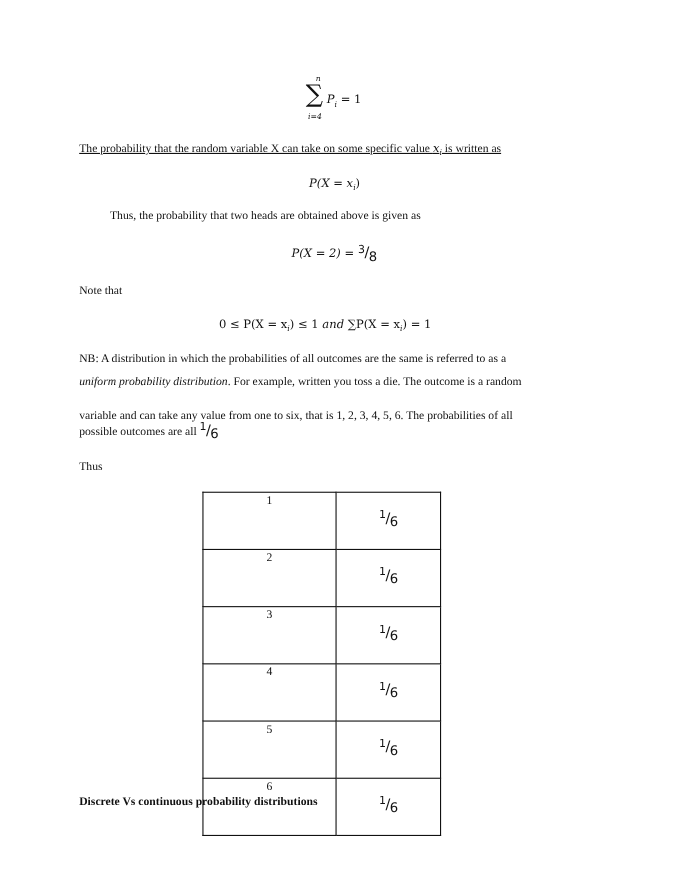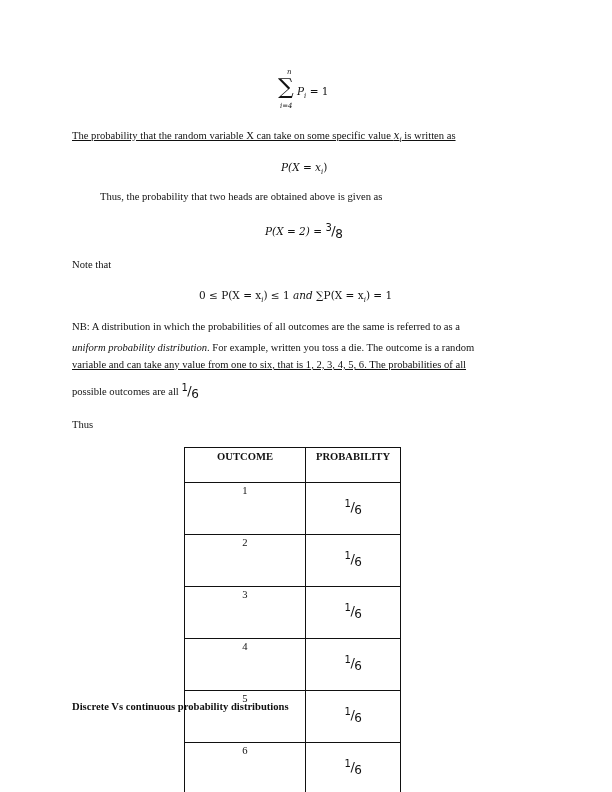--- a/index.html
+++ b/index.html
@@ -50,33 +50,29 @@
 <div class="abs para" style="left:72px; top:258px;">Note that</div>
 
 <div class="abs math" style="left:199px; top:289px;">
   <span>0 ≤ P(X = x</span><sub class="mi" style="font-size:7px;">i</sub><span>) ≤ 1 </span><span class="mi">and</span><span> ∑P(X = x</span><sub class="mi" style="font-size:7px;">i</sub><span>)  =  1</span>
 </div>
 
 <div class="abs para" style="left:72px; top:320px;">NB:  A distribution in which the probabilities of all outcomes are the same is referred to as a</div>
 <div class="abs para" style="left:72px; top:341px;">
   <span class="italic">uniform probability distribution</span><span>. For example, written you toss a die.  The outcome is a random</span>
 </div>
-<div class="abs para" style="left:72px; top:358px;text-decoration:underline;">variable and can take any value from one to six, that is 1, 2, 3, 4, 5, 6.  The probabilities of all</div>
+<div class="abs para" style="left:72px; top:372px;">variable and can take any value from one to six, that is 1, 2, 3, 4, 5, 6.  The probabilities of all</div>
 <div class="abs para" style="left:72px; top:384px;">
   <span>possible outcomes are all </span><span class="frac"><span class="num">1</span>/<span class="den">6</span></span>
 </div>
 
 <div class="abs para" style="left:72px; top:418px;">Thus</div>
 
 <table class="prob">
   <tbody>
-      <tr>
-    <th style="width:120px;">OUTCOME</th>
-    <th style="width:94px;">PROBABILITY</th>
-  </tr>
   <tr>
     <td class="o">1</td>
     <td class="p"><span class="frac"><span class="num">1</span>/<span class="den">6</span></span></td>
   </tr>
   <tr>
     <td class="o">2</td>
     <td class="p"><span class="frac"><span class="num">1</span>/<span class="den">6</span></span></td>
   </tr>
   <tr>
     <td class="o">3</td>
@@ -90,13 +86,13 @@
     <td class="o">5</td>
     <td class="p"><span class="frac"><span class="num">1</span>/<span class="den">6</span></span></td>
   </tr>
   <tr>
     <td class="o">6</td>
     <td class="p"><span class="frac"><span class="num">1</span>/<span class="den">6</span></span></td>
   </tr>
 </tbody>
   </table>
 
-<div class="abs para bold" style="left:72px; top:700px;">Discrete Vs continuous probability distributions</div>
+<div class="abs para bold" style="left:72px; top:723px;">Discrete Vs continuous probability distributions</div>
 
 </body></html>

